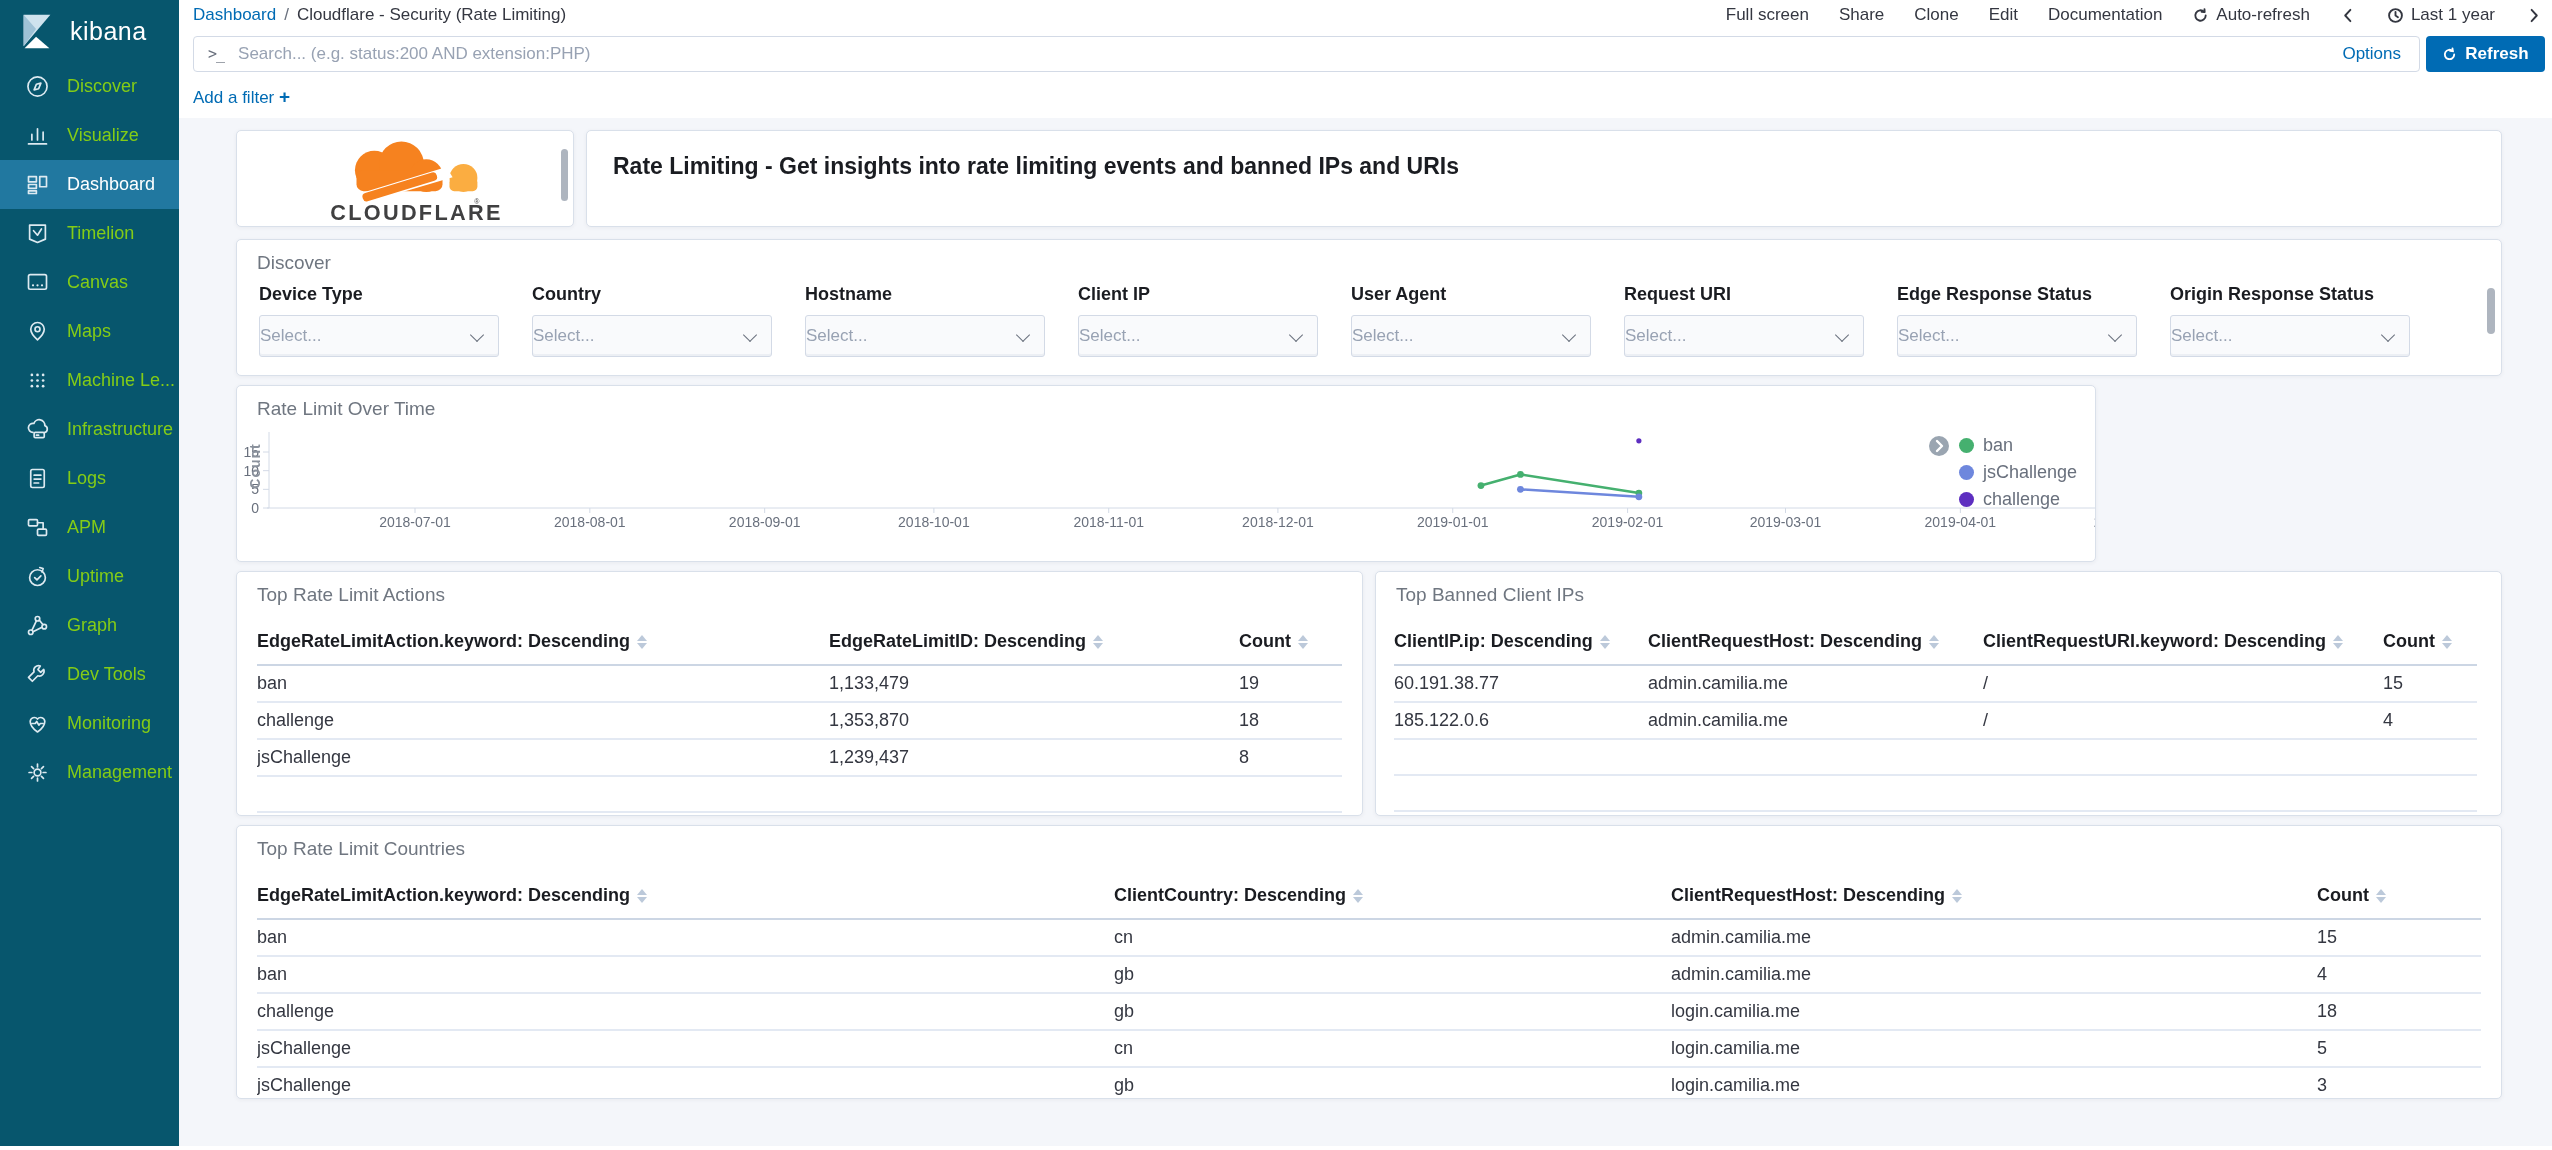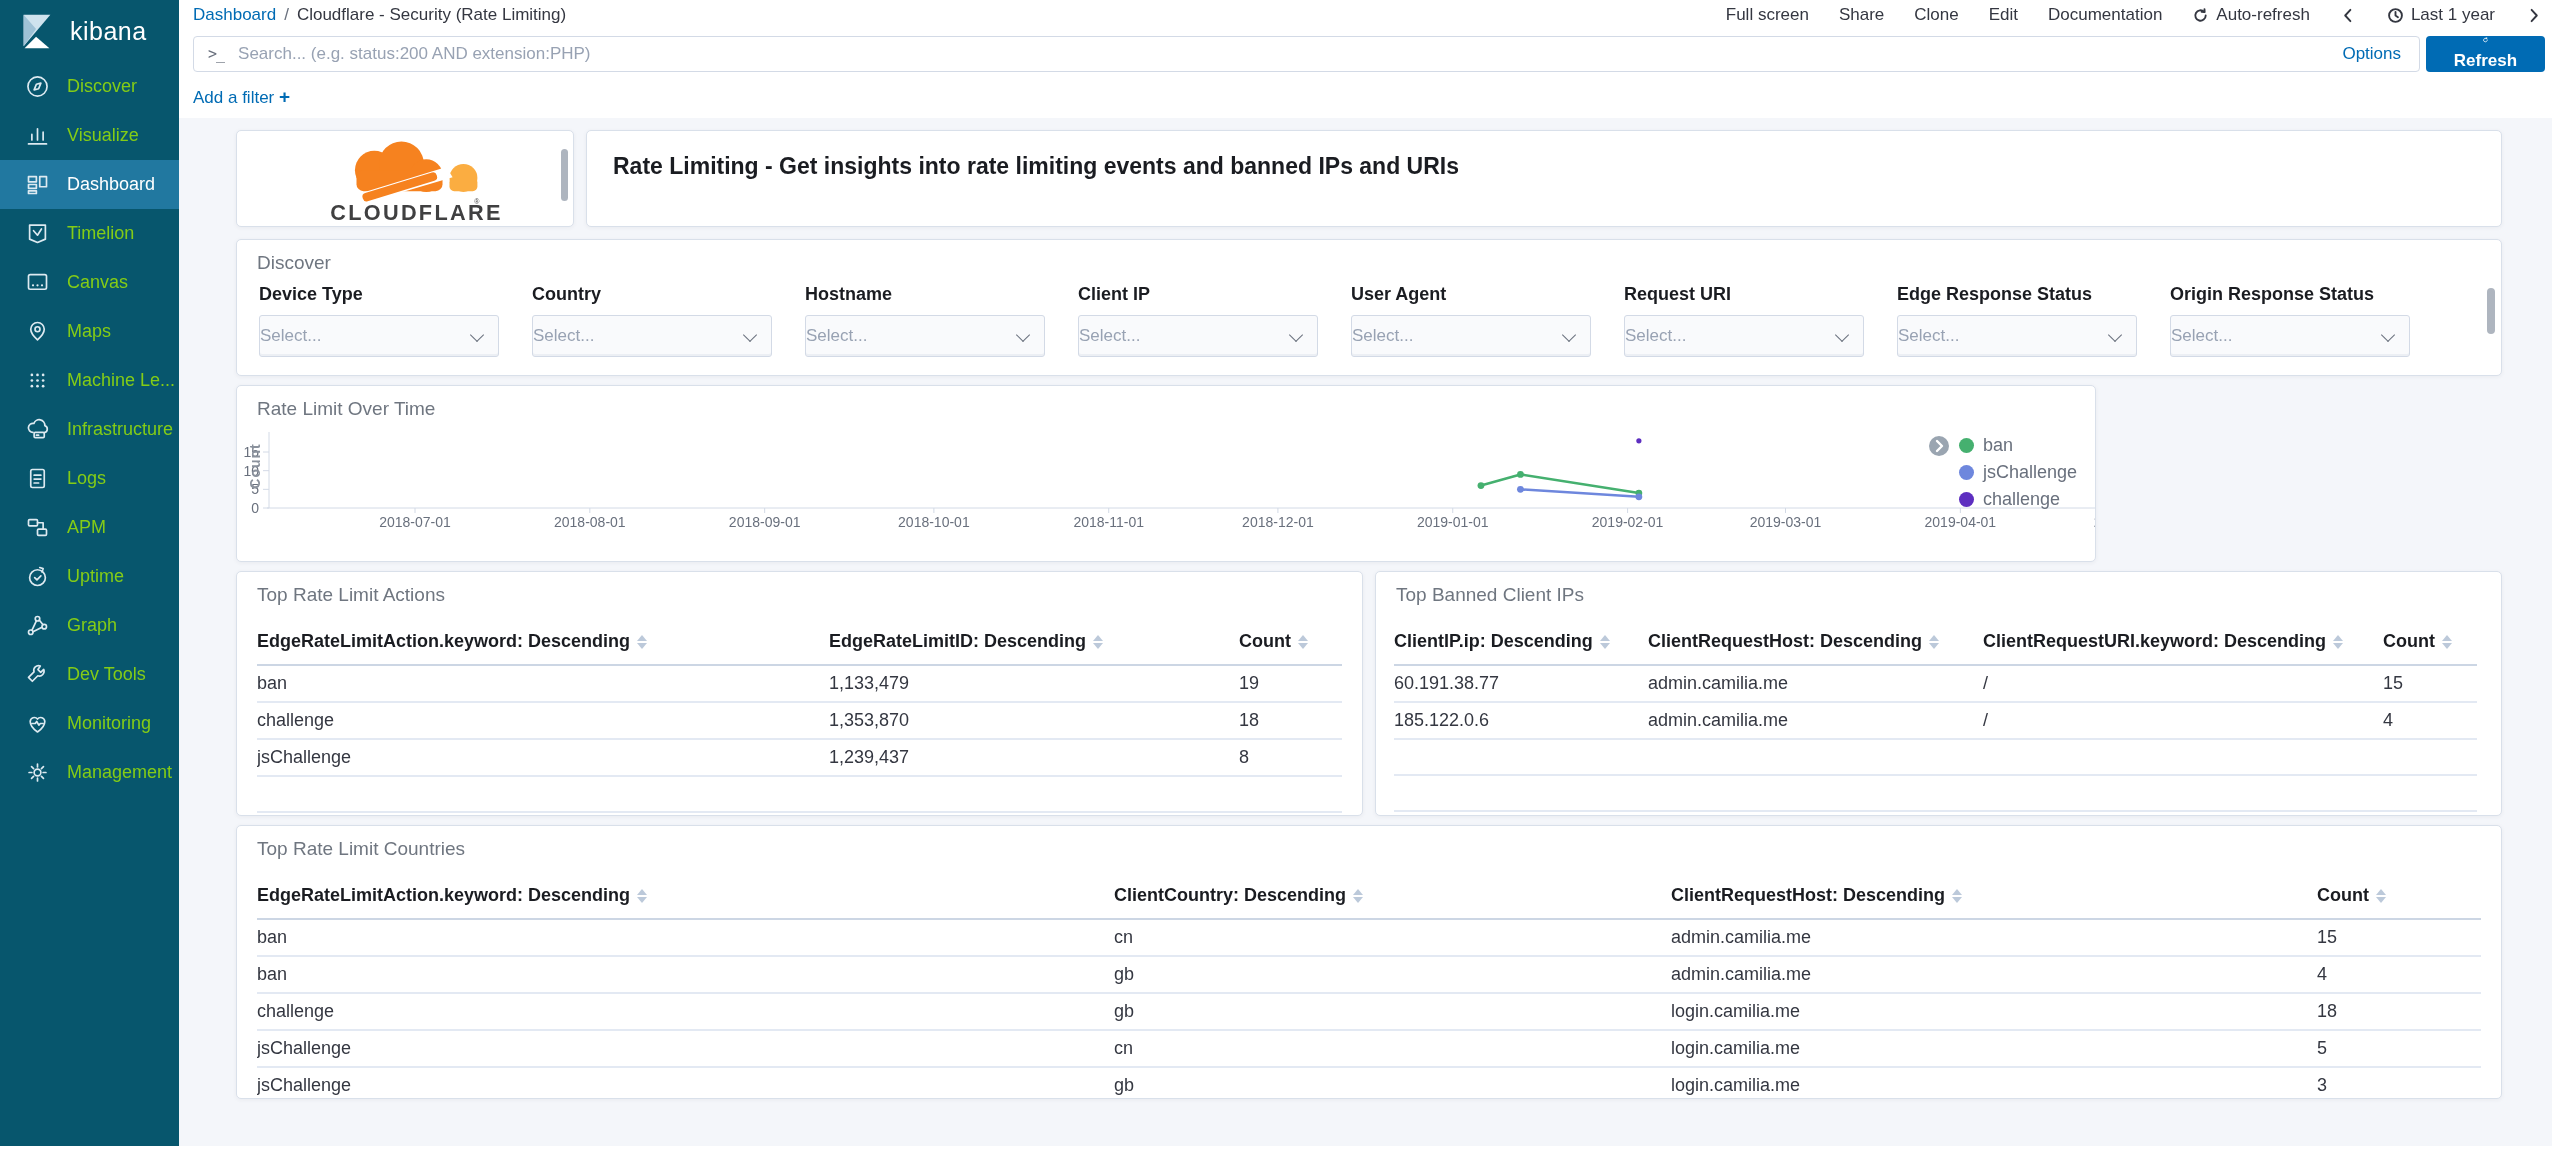--- a/index.html
+++ b/index.html
@@ -22,21 +22,21 @@
   .menu{margin-left:auto;display:flex;align-items:center;gap:30px;padding-right:10px;font-size:17px;color:#343741;}
   .menu .mi{display:flex;align-items:center;gap:7px;cursor:pointer;white-space:nowrap;}
   .micon{width:17px;height:17px;stroke:#343741;fill:none;stroke-width:2;stroke-linecap:round;stroke-linejoin:round;}
 
   .topbar2{position:absolute;left:179px;top:30px;right:0;height:46px;background:#fff;}
   .searchbox{position:absolute;left:14px;top:6px;width:2227px;height:36px;border:1px solid #d3dae6;border-radius:4px;background:#fff;display:flex;align-items:center;box-sizing:border-box;}
   .prompt{font-family:"DejaVu Sans Mono",monospace;color:#69707d;font-size:15px;margin:0 12px 0 14px;letter-spacing:-1px;}
   .searchbox input{flex:1;border:none;outline:none;font-size:17px;color:#343741;font-family:"Liberation Sans",sans-serif;background:transparent;}
   .searchbox input::placeholder{color:#98a2b3;}
   .options-lnk{color:#006bb4;font-size:17px;margin-right:18px;cursor:pointer;}
-  .refresh-btn{position:absolute;right:7px;top:6px;width:119px;height:36px;background:#006bb4;border:none;border-radius:4px;color:#fff;font-size:17px;font-weight:bold;display:flex;align-items:center;justify-content:center;gap:8px;cursor:pointer;font-family:"Liberation Sans",sans-serif;flex-direction:column;}
+  .refresh-btn{position:absolute;right:7px;top:6px;width:119px;height:36px;background:#006bb4;border:none;border-radius:4px;color:#fff;font-size:17px;font-weight:bold;display:flex;align-items:center;justify-content:center;gap:8px;cursor:pointer;font-family:"Liberation Sans",sans-serif;}
   .ricon{width:15px;height:15px;stroke:#fff;fill:none;stroke-width:2;stroke-linecap:round;}
 
   .topbar3{position:absolute;left:179px;top:76px;right:0;height:42px;background:#fff;border-bottom:1px solid #d3dae6;display:flex;align-items:center;}
   .addfilter{margin-left:14px;font-size:17px;color:#006bb4;cursor:pointer;}
   .addfilter b{font-size:19px;}
 
   
   .content-bg{position:absolute;left:179px;top:118px;right:0;height:1028px;background:#f4f6fa;}
   .panel{position:absolute;background:#fff;border:1px solid #d9e0ea;border-radius:5px;box-shadow:0 1px 4px rgba(52,55,65,.06);box-sizing:border-box;overflow:hidden;}
   .ptitle{position:absolute;left:20px;top:12px;font-size:19px;color:#6f7680;}

